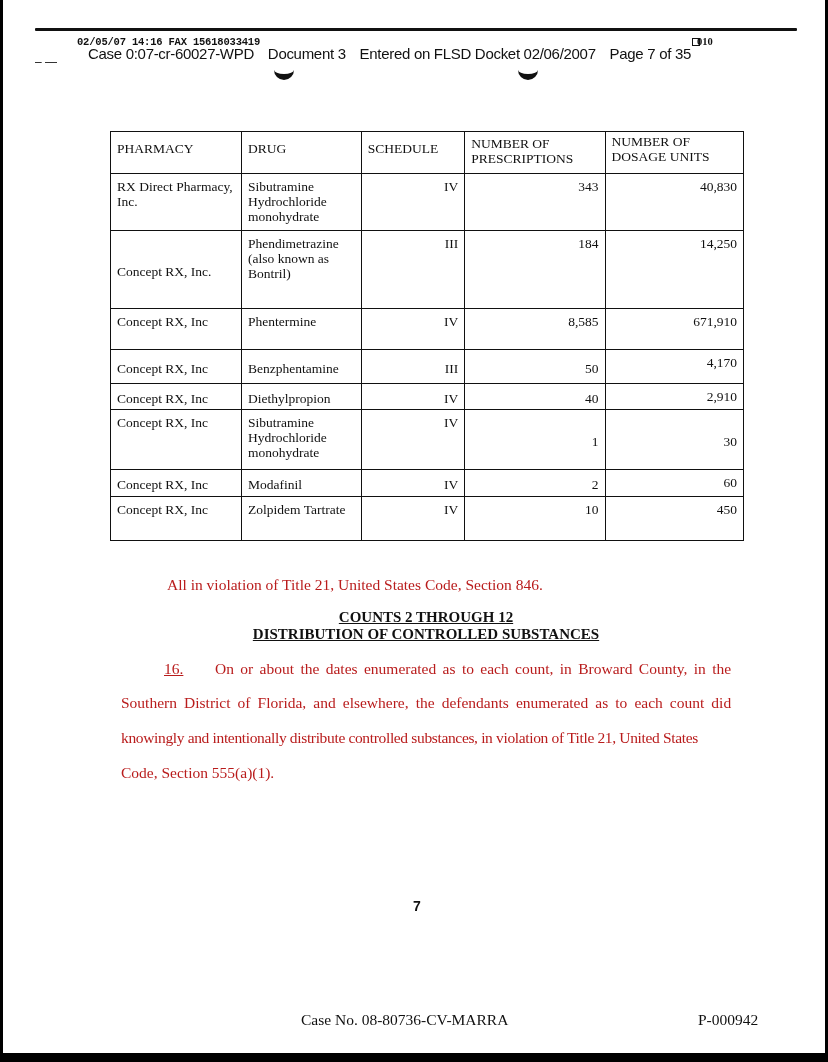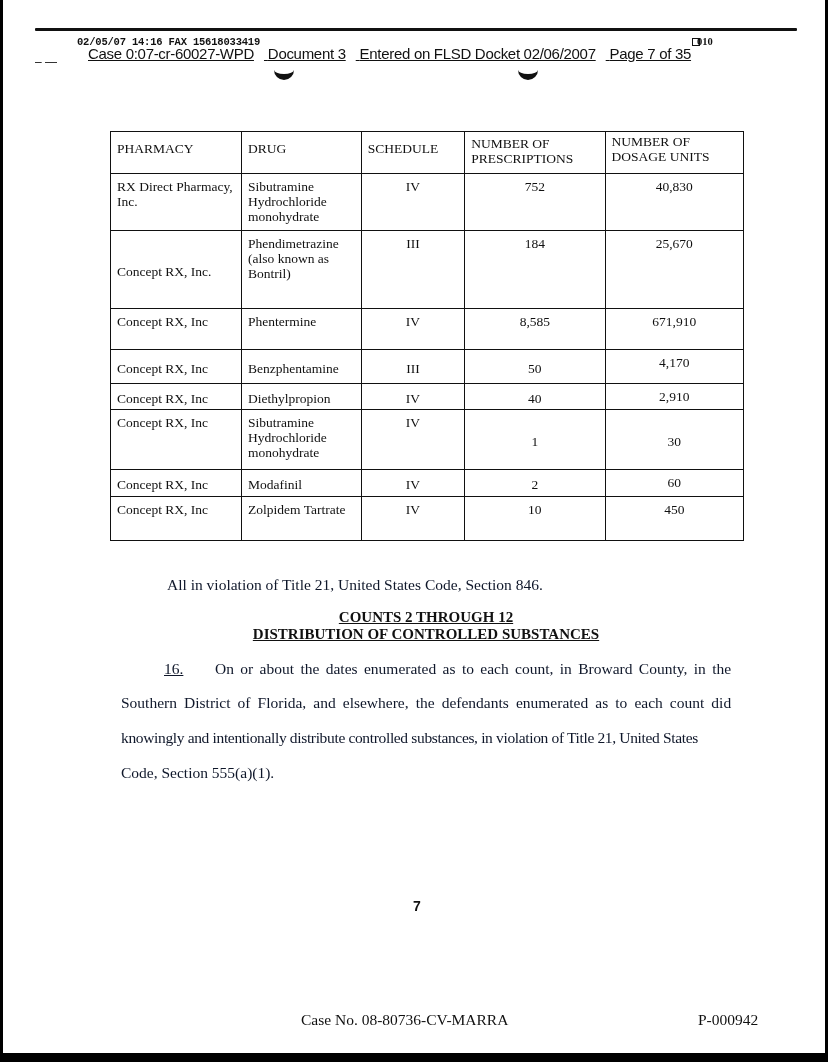--- a/index.html
+++ b/index.html
@@ -14,39 +14,39 @@
 
   .top-rule { position: absolute; left: 35px; top: 28px; width: 762px; height: 3px; background: #111;
     border-radius: 1px; }
   .fax-line { position: absolute; left: 77px; top: 36px; font-family: "Liberation Mono", monospace;
     font-weight: bold; font-size: 10.5px; letter-spacing: -0.2px; }
   .fax-page { position: absolute; left: 697px; top: 36px; font-family: Liberation Serif, serif;
     font-weight: bold; font-size: 10.5px; }
   .fax-icon { position: absolute; left: 692px; top: 38px; width: 8px; height: 8px; border: 1.5px solid #111;
     box-sizing: border-box; }
   .docket-line { position: absolute; left: 88px; top: 45px; font-family: "Liberation Sans", sans-serif;
-    font-size: 15px; color: #111; white-space: nowrap; letter-spacing: -0.3px; text-decoration: underline; }
+    font-size: 15px; color: #111; white-space: nowrap; letter-spacing: -0.3px; }
   .docket-line span { margin-right: 10px; }
   .docket-dash { position: absolute; left: 35px; top: 55px; font-family: "Liberation Sans", sans-serif; font-size: 12px; }
   .hole { position: absolute; width: 20px; height: 10px; border-bottom: 6px solid #111;
     border-radius: 0 0 12px 12px; box-sizing: border-box; }
   .hole.a { left: 274px; top: 70px; }
   .hole.b { left: 518px; top: 70px; }
 
   table.dt { position: absolute; left: 110px; top: 131px; width: 634px; border-collapse: collapse;
     font-family: "Liberation Serif", serif; font-size: 13.5px; }
   table.dt td, table.dt th { border: 1.5px solid #111; vertical-align: top; padding: 5px 6px 2px 6px;
     line-height: 15px; font-weight: normal; text-align: left; }
   table.dt th { padding-top: 9px; font-size: 13.5px; }
-  table.dt td.c { text-align: center; margin-left: 36px; }
+  table.dt td.c { text-align: right; margin-left: 36px; }
   .col-ph { width: 119px; } .col-dr { width: 107px; } .col-sc { width: 91px; }
   .col-np { width: 128px; } .col-du { width: 127px; }
   .v-mid { vertical-align: middle !important; }
 
-  .para { position: absolute; font-family: "Liberation Serif", serif; font-size: 15.5px; color: #0f172a; white-space: nowrap; }
+  .para { position: absolute; font-family: "Liberation Serif", serif; font-size: 15.5px; color: #b91c1c; white-space: nowrap; }
   .heading { position: absolute; left: 0; width: 828px; text-align: center; font-weight: bold;
     font-family: "Liberation Serif", serif; font-size: 15px; text-decoration: underline; margin-left: 12px; }
   .page-num { position: absolute; left: 413px; top: 898px; font-family: "Liberation Sans", sans-serif;
     font-weight: bold; font-size: 14px; }
   .case-no { position: absolute; left: 301px; top: 1011px; font-family: "Liberation Serif", serif; font-size: 15.5px; }
   .bates { position: absolute; left: 698px; top: 1011px; font-family: "Liberation Serif", serif; font-size: 15.5px; }
 </style>
 </head>
 <body>
 
@@ -77,29 +77,29 @@
       <th class="col-sc">SCHEDULE</th>
       <th class="col-np" style="padding-top:4px">NUMBER OF PRESCRIPTIONS</th>
       <th class="col-du" style="padding-top:2px">NUMBER OF DOSAGE UNITS</th>
     </tr>
   </thead>
   <tbody>
     <tr style="height:57px">
       <td>RX Direct Pharmacy, Inc.</td>
       <td>Sibutramine Hydrochloride monohydrate</td>
       <td class="c">IV</td>
-      <td class="c">752</td>
+      <td class="c">343</td>
       <td class="c">40,830</td>
     </tr>
     <tr style="height:78px">
       <td class="v-mid">Concept RX, Inc.</td>
       <td>Phendimetrazine (also known as Bontril)</td>
       <td class="c">III</td>
       <td class="c">184</td>
-      <td class="c">25,670</td>
+      <td class="c">14,250</td>
     </tr>
     <tr style="height:41px">
       <td>Concept RX, Inc</td>
       <td>Phentermine</td>
       <td class="c">IV</td>
       <td class="c">8,585</td>
       <td class="c">671,910</td>
     </tr>
     <tr style="height:34px">
       <td class="v-mid">Concept RX, Inc</td>

